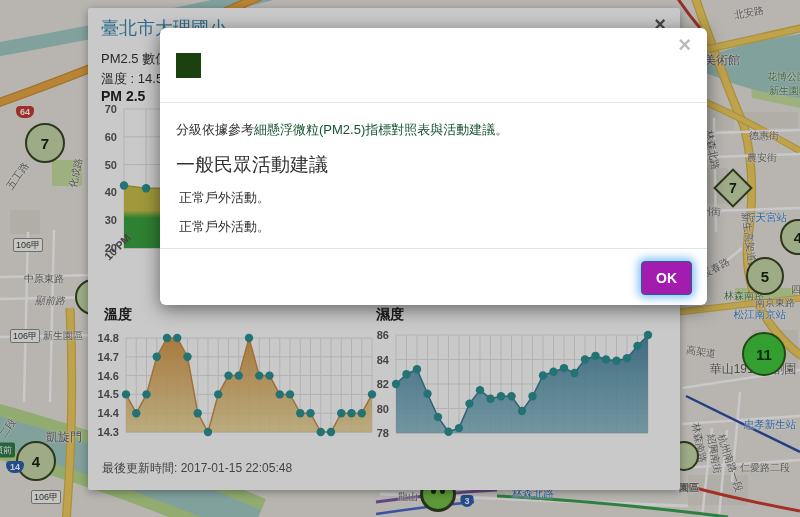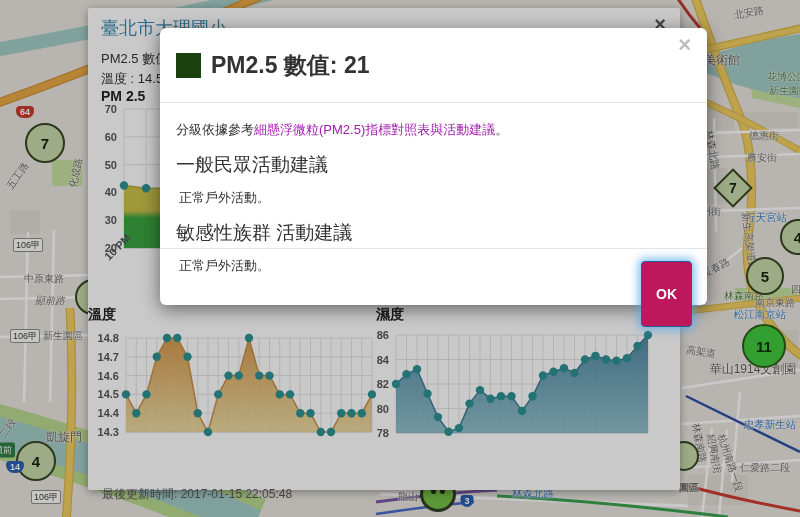--- a/index.html
+++ b/index.html
@@ -38,52 +38,52 @@
 
   
   .panel{position:absolute;left:88px;top:8px;width:592px;height:482px;background:#fff;
       border-radius:2px;box-shadow:0 2px 8px rgba(0,0,0,.35);z-index:10;}
   .panel > *{position:absolute;}
   .panel-title{left:13px;top:8px;font-size:18px;color:#3a87ad;}
   .p-line{left:13px;font-size:13px;color:#333;}
   .p-line1{top:42px;} .p-line2{top:62px;}
   .sec-label{font-size:14px;font-weight:700;color:#222;}
   .pm-label{left:13px;top:80px;}
-  .lbl-temp{left:0;top:298px;}
+  .lbl-temp{left:16px;top:298px;}
   .lbl-hum{left:288px;top:298px;}
   .chart{position:absolute;}
   #pm25{left:6px;top:92px;}
   #temperature{left:8px;top:318px;}
   #humidity{left:278px;top:318px;}
   .tick{font-size:11px;font-weight:600;fill:#555;}
   .xlab{left:14px;top:246px;font-size:11px;font-weight:600;color:#555;
       transform:rotate(-45deg);transform-origin:left top;}
-  .updated{left:14px;top:452px;font-size:12px;color:#555;margin-top:26px;}
+  .updated{left:14px;top:452px;font-size:12px;color:#555;}
   .panel-close{right:14px;top:6px;font-size:20px;font-weight:700;color:#555;cursor:pointer;line-height:20px;}
 
   
   .dim{position:absolute;inset:0;background:rgba(10,10,12,.22);z-index:20;pointer-events:none;}
 
   
   .modal{position:absolute;left:160px;top:28px;width:547px;height:277px;background:#fff;
       border-radius:6px;box-shadow:0 4px 18px rgba(0,0,0,.5);z-index:30;}
   .modal-close{position:absolute;right:16px;top:4px;font-size:22px;font-weight:700;
       color:#bcbcbc;cursor:pointer;}
   .m-header{position:absolute;left:0;right:0;top:0;height:75px;display:flex;align-items:center;
       gap:10px;padding:0 16px;border-bottom:1px solid #e5e5e5;}
   .sq{width:25px;height:25px;background:#1b420e;flex:0 0 auto;}
   .m-title{font-size:23px;font-weight:700;color:#333;}
   .m-body{position:absolute;left:0;right:0;top:75px;bottom:57px;padding:12px 16px;color:#333;}
   .ref{font-size:13px;margin:6px 0 0;}
-  .ref a{color:#a21caf;text-decoration:none;}
+  .ref a{color:#14532d;text-decoration:none;}
   .m-h{font-size:19px;font-weight:500;margin:13px 0 0;color:#333;}
   .advice{font-size:13px;margin:11px 3px 0;}
   .m-footer{position:absolute;left:0;right:0;bottom:0;height:57px;border-top:1px solid #e5e5e5;}
-  .ok-btn{position:absolute;right:15px;top:12px;background:#be185d;border:1px solid #285e8e;
-      color:#fff;font-size:14px;font-weight:700;padding:24px 14px;border-radius:4px;cursor:pointer;
+  .ok-btn{position:absolute;right:15px;top:12px;background:#a21caf;border:1px solid #285e8e;
+      color:#fff;font-size:14px;font-weight:700;padding:8px 14px;border-radius:4px;cursor:pointer;
       box-shadow:0 0 8px 3px rgba(82,168,236,.7);}
 </style>
 </head>
 <body>
 
 <div class="stage">
 
   <svg class="map-base" width="800" height="517" viewBox="0 0 800 517">
     <rect width="800" height="517" fill="#e9e6df"></rect>
     <g fill="#e0dcd3">
@@ -196,21 +196,21 @@
       <div class="mk mk-face" style="width: 36px; height: 36px; left: 438px; top: 494px;">
         <i class="eye l"></i>
         <i class="eye r"></i>
       </div>
       <div class="mk mk-shield-blue" style="left: 467px; top: 501px;">3</div>
       <div class="mk mk-diamond" style="width: 28px; height: 28px; left: 733px; top: 188px;">
         <span>7</span>
       </div>
       <div class="mk mk-circle" style="width: 36px; height: 36px; left: 798px; top: 237px;">4</div>
       <div class="mk mk-circle" style="width: 38px; height: 38px; left: 765px; top: 276px;">5</div>
-      <div class="mk mk-circle-bright" style="width: 44px; height: 44px; left: 764px; top: 346px;">11</div>
+      <div class="mk mk-circle-bright" style="width: 44px; height: 44px; left: 764px; top: 354px;">11</div>
       <div class="mk mk-circle" style="width: 30px; height: 30px; left: 684px; top: 456px;"></div>
     </div>
 
   <div class="panel">
     <div class="panel-title">臺北市大理國小</div>
     <div class="p-line p-line1">PM2.5 數值</div>
     <div class="p-line p-line2">溫度 : 14.5°</div>
     <div class="sec-label pm-label">PM 2.5</div>
     <svg id="pm25" class="chart" width="572" height="180">
         <g stroke="#e3e3e3" stroke-width="1">
@@ -423,27 +423,25 @@
     <div class="updated">最後更新時間: 2017-01-15 22:05:48</div>
     <div class="panel-close">×</div>
   </div>
 
   <div class="dim"></div>
 
   <div class="modal">
     <div class="modal-close">×</div>
     <div class="m-header">
       <div class="sq" style="background: rgb(27, 66, 14);"></div>
-      <div class="m-title">PM2.5 數值: 21</div>
     </div>
     <div class="m-body">
       <p class="ref"><span>分級依據參考</span><a href="#">細懸浮微粒(PM2.5)指標對照表與活動建議</a><span>。</span></p>
       <div class="m-h">一般民眾活動建議</div>
       <p class="advice">正常戶外活動。</p>
-      <div class="m-h">敏感性族群 活動建議</div>
       <p class="advice">正常戶外活動。</p>
     </div>
     <div class="m-footer">
       <button class="ok-btn">OK</button>
     </div>
   </div>
 
 </div>
 
 </body></html>

